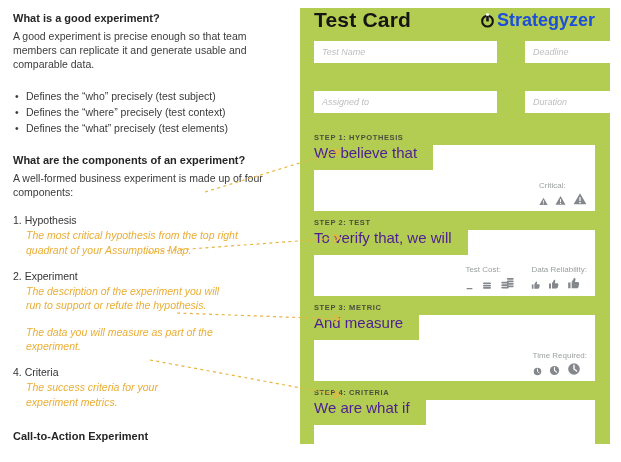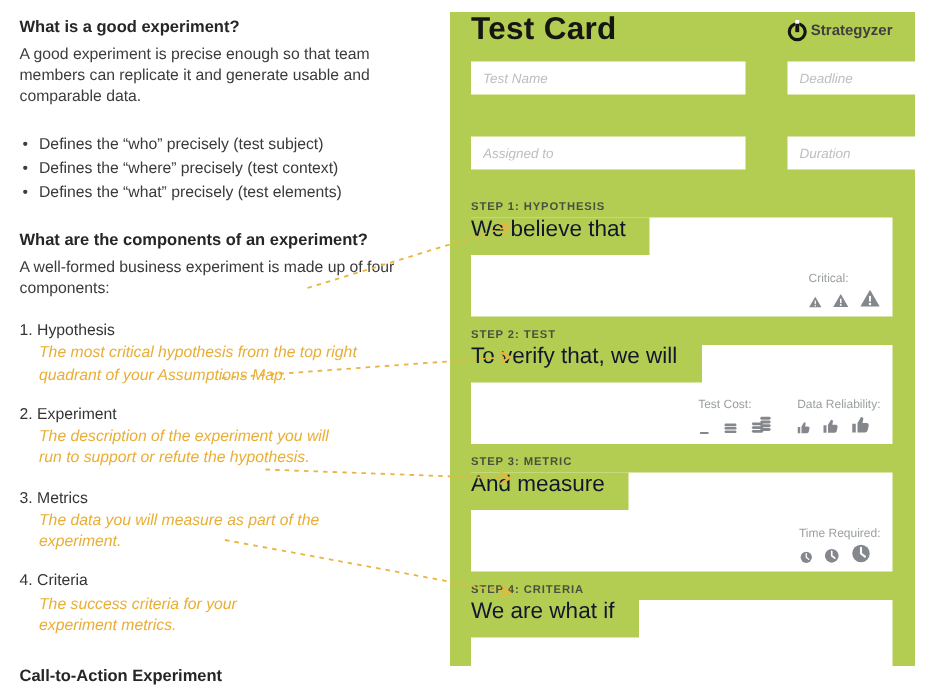--- a/index.html
+++ b/index.html
@@ -28,36 +28,36 @@
   .w3 { width:200px; }
   .w4 { width:172px; }
   .cta-block { margin-top:20px; }
 
   
   .card { position:absolute; left:300px; top:8px; width:310px; height:436px;
           background:#b3cd52; padding:0 15px 10px 14px; }
   .card-header { display:flex; justify-content:space-between; align-items:center; margin-bottom:9px; }
   .card-title { font-size:21px; font-weight:bold; color:#151513; letter-spacing:0.2px; }
   .brand { display:flex; align-items:center; gap:2px; }
-  .brand-name { font-size:10px; font-weight:bold; color:#404040; }
+  .brand-name { font-size:18px; font-weight:bold; color:#1d4ed8; }
   .brand svg { display:block; }
 
   .fields-grid { display:grid; grid-template-columns:183px 90px; column-gap:8px; row-gap:7px; margin-bottom:20px;gap:28px; }
   .field { height:22px; background:#ffffff; border:none; outline:none; padding:0 8px;
            font-family:"Liberation Sans", sans-serif; font-size:9px; font-style:italic; color:#555; width:100%; }
   .field::placeholder { color:#bcc0bc; font-style:italic; }
 
   .step { margin-top:7px; }
   .step-label { font-size:7.5px; font-weight:bold; letter-spacing:0.6px; color:#4b4f3e;
                 text-transform:uppercase; margin-bottom:3px; }
   .step-body { position:relative; height:66px; }
   .step-white { position:absolute; inset:0; background:#ffffff; }
   .step-notch { position:absolute; left:0; top:0; height:25px; background:#b3cd52;
                 display:flex; align-items:flex-start; padding-right:16px; z-index:2; }
-  .step-prompt { font-size:15px; color:#0f172a; white-space:nowrap; line-height:1.1; }
+  .step-prompt { font-size:15px; color:#4c1d95; white-space:nowrap; line-height:1.1; }
 
   .anno-wrap { position:absolute; right:8px; bottom:5px; display:flex; gap:16px; z-index:3; }
   .anno-group { display:flex; flex-direction:column; }
   .anno-label { font-size:8px; color:#9b9fa0; margin-bottom:2px; }
   .anno-icons { display:flex; align-items:flex-end; gap:7px; }
   .anno-icons svg { display:block; }
 
   .card-footer { display:flex; justify-content:space-between; margin-top:9px; }
   .footer-left { font-size:6.8px; color:#f3f6e3; }
   .footer-right { font-size:6.8px; font-style:italic; color:#f3f6e3; }
@@ -83,21 +83,20 @@
 
   <div class="component">
     <div class="component-title">1. Hypothesis</div>
     <div class="component-desc w1">The most critical hypothesis from the top right quadrant of your Assumptions Map.</div>
   </div>
   <div class="component">
     <div class="component-title">2. Experiment</div>
     <div class="component-desc w2">The description of the experiment you will run to support or refute the hypothesis.</div>
   </div>
   <div class="component">
-    <div class="component-title">3. Metrics</div>
     <div class="component-desc w3">The data you will measure as part of the experiment.</div>
   </div>
   <div class="component">
     <div class="component-title">4. Criteria</div>
     <div class="component-desc w4">The success criteria for your experiment metrics.</div>
   </div>
 
   <div class="cta-block">
     <div class="sec-heading">Call-to-Action Experiment</div>
 

